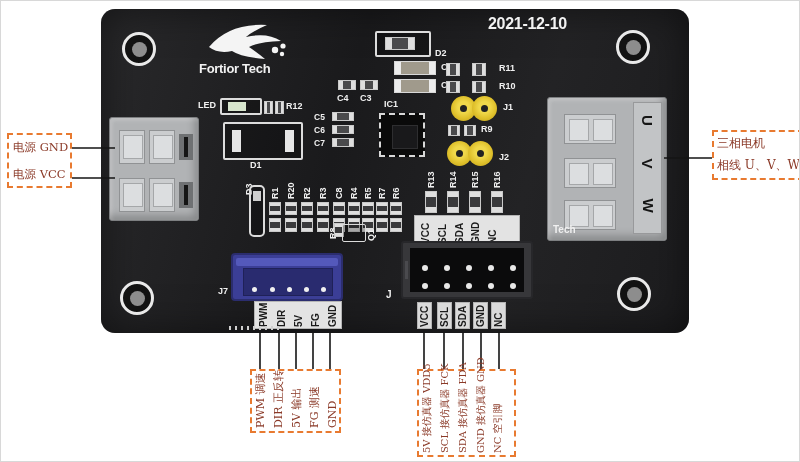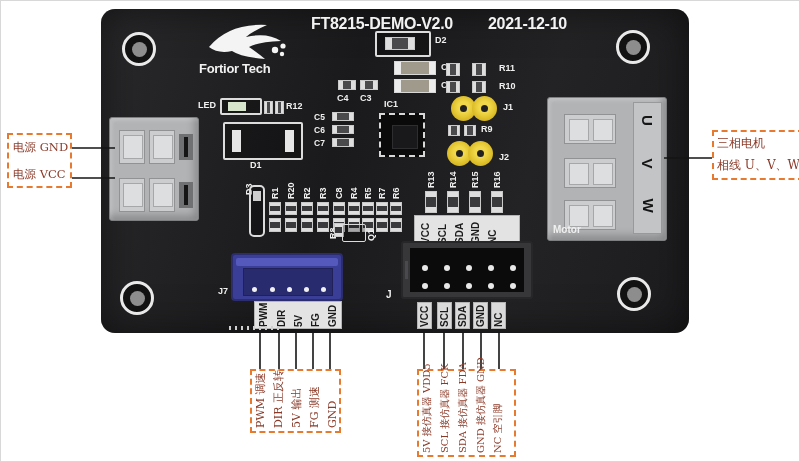--- a/index.html
+++ b/index.html
@@ -67,26 +67,25 @@
       </div>
 
     <svg class="abs" style="left:100px;top:8px;width:92px;height:46px;" viewBox="0 0 92 46">
       <path d="M8 30 Q28 6 66 8 Q52 14 45 20 Q66 15 80 24 Q57 25 48 30 Q57 36 64 42 Q40 40 31 34 Q17 37 8 30 Z" fill="#f4f4f4"></path>
       <circle cx="74" cy="33" r="3.2" fill="#f4f4f4"></circle>
         <circle cx="82" cy="29" r="2.6" fill="#f4f4f4"></circle>
         <circle cx="81" cy="37" r="2.2" fill="#f4f4f4"></circle>
     </svg>
     <div class="title" style="left:98px;top:52px;font-size:13px;">Fortior Tech</div>
 
-    <div class="title" style="left:210px;top:6px;">FT8215-DEMO-V2.0</div>
     <div class="title" style="left:387px;top:6px;">2021-12-10</div>
 
     <div class="outline" style="left:274px;top:22px;width:56px;height:26px;"></div>
     <div class="pad" style="left:284px;top:28px;width:30px;height:13px;"></div>
-    <div class="silk" style="left:334px;top:27px;">D2</div>
+    <div class="silk" style="left:334px;top:40px;">D2</div>
 
     <div class="capbody" style="left:293px;top:52px;width:42px;height:14px;"></div>
     <div class="silk" style="left:340px;top:54px;">C2</div>
     <div class="capbody" style="left:293px;top:70px;width:42px;height:14px;"></div>
     <div class="silk" style="left:340px;top:72px;">C1</div>
 
     <div class="pad" style="left:345px;top:54px;width:14px;height:13px;"></div>
     <div class="pad" style="left:371px;top:54px;width:14px;height:13px;"></div>
     <div class="silk" style="left:398px;top:55px;">R11</div>
     <div class="pad" style="left:345px;top:72px;width:14px;height:12px;"></div>
@@ -177,21 +176,21 @@
         </div>
       <div class="screw" style="left:16px;top:102px;width:52px;height:30px;">
           <i style="left:4px;"></i>
           <i style="left:28px;"></i>
         </div>
       <div class="abs" style="left:85px;top:4px;width:29px;height:132px;background:#c2c4c6;border:1px solid #98999b;box-sizing:border-box;"></div>
       <div class="phase" style="left:94px;top:14px;">U</div>
       <div class="phase" style="left:94px;top:57px;">V</div>
       <div class="phase" style="left:93px;top:99px;">W</div>
     </div>
-    <div class="silk" style="left:452px;top:216px;font-size:10px;">Motor</div>
+    <div class="silk" style="left:452px;top:216px;font-size:10px;">Tech</div>
 
     <div class="vsilk" style="left:144px;top:186px;">D3</div>
     <div class="outline" style="left:148px;top:176px;width:16px;height:52px;border-radius:5px;">
       <div style="width:8px;height:10px;background:#cfcfcf;margin:4px auto 0;"></div>
     </div>
 
     <div class="vsilk" style="left:170px;top:190px;">R1</div>
     <div class="vsilk" style="left:186px;top:190px;">R20</div>
     <div class="vsilk" style="left:202px;top:190px;">R2</div>
     <div class="vsilk" style="left:218px;top:190px;">R3</div>

